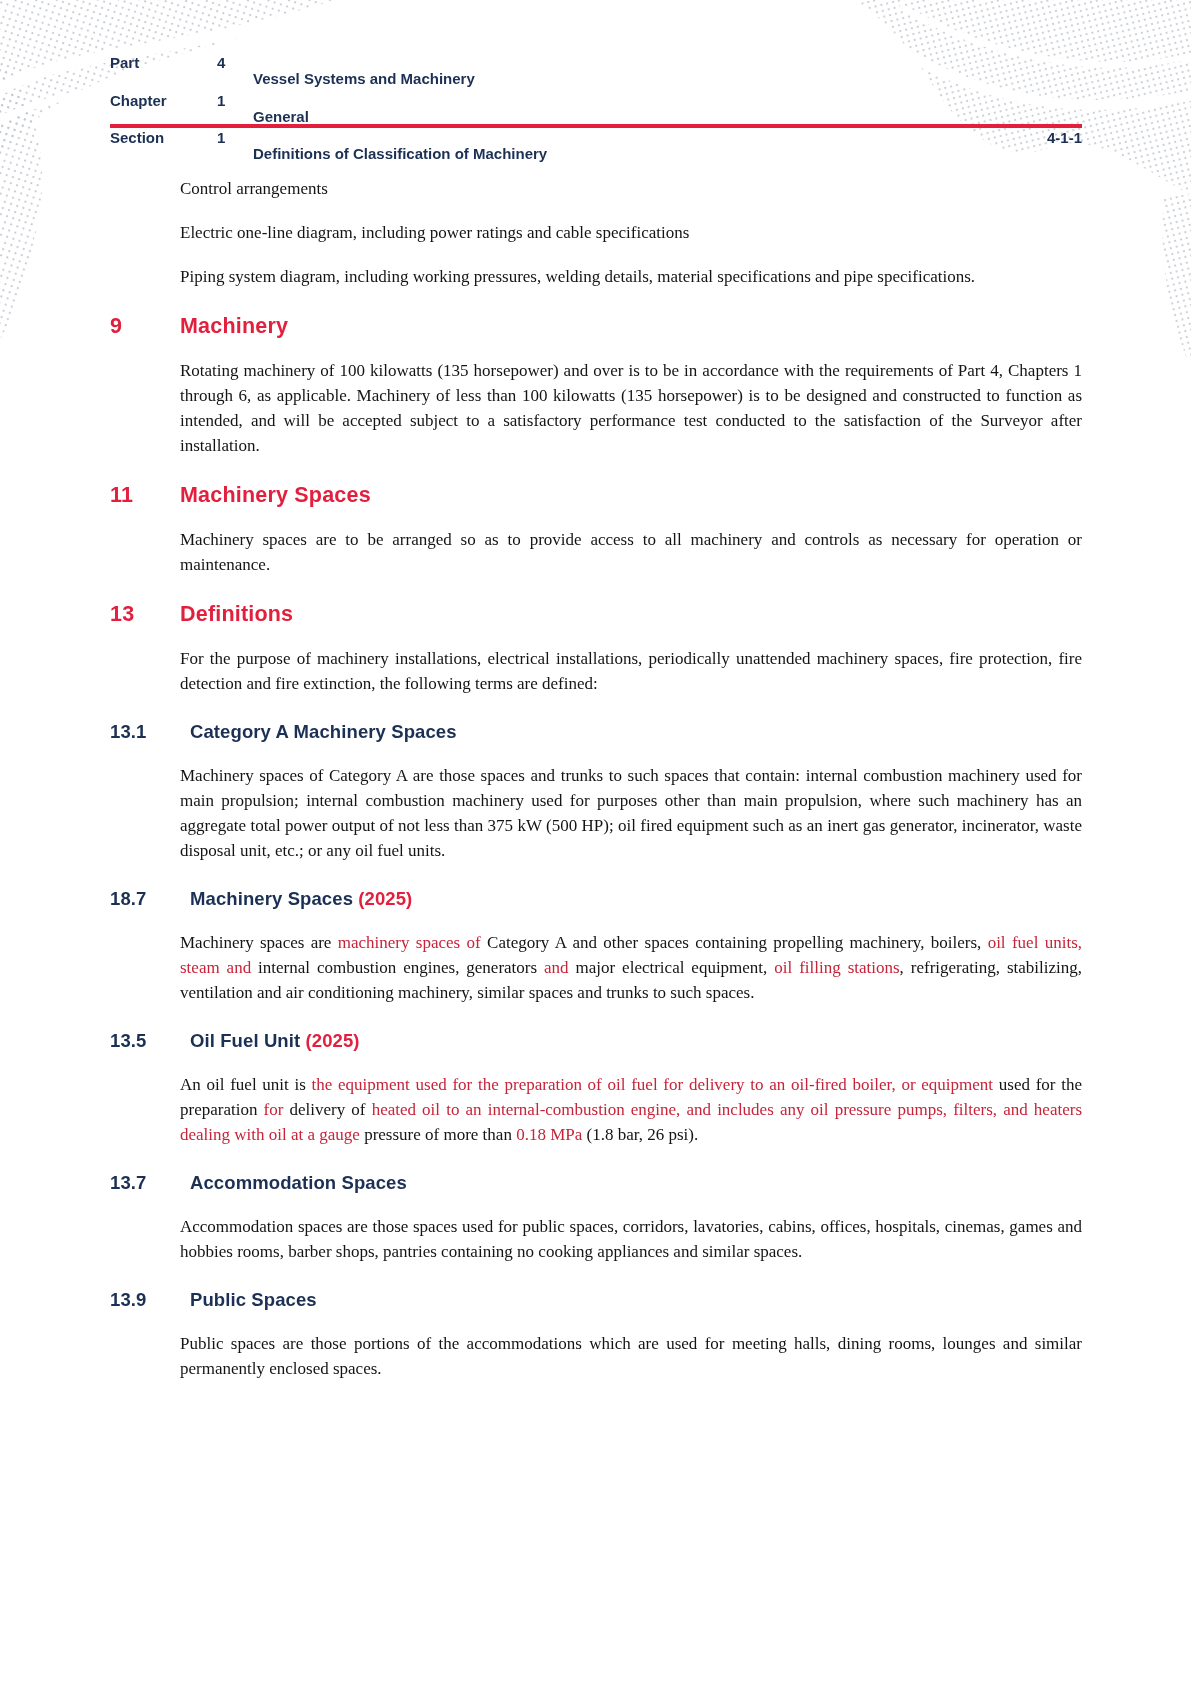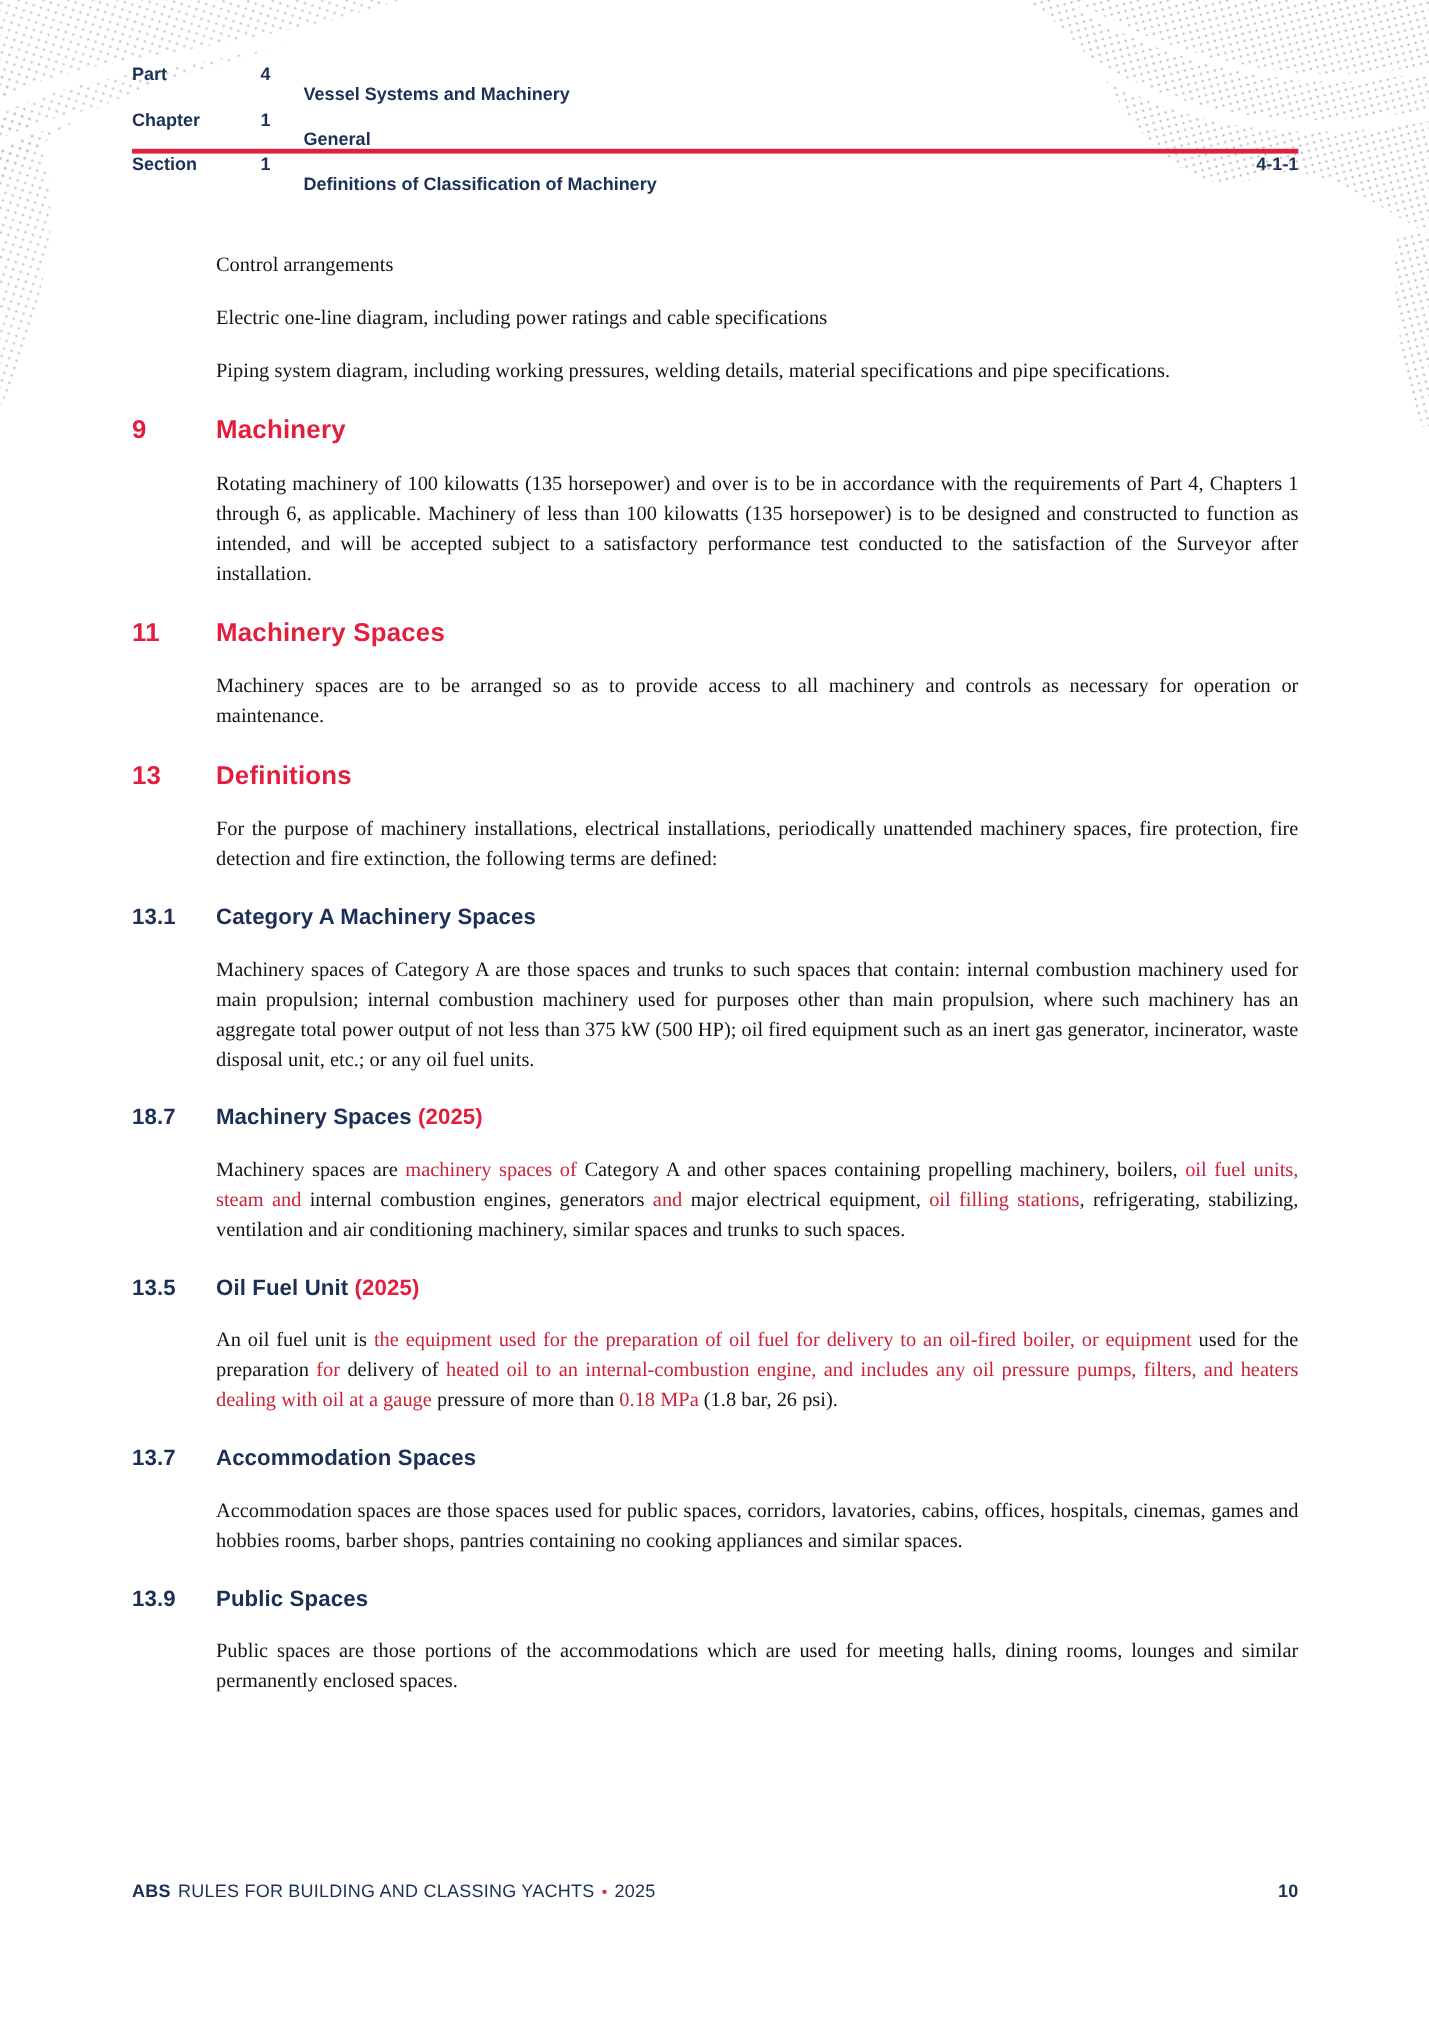--- a/index.html
+++ b/index.html
@@ -22,27 +22,27 @@
     font-family:Liberation Sans, sans-serif;font-weight:bold;font-size:15px;
     line-height:21.5px;color:var(--navy);}
   .hrow{display:flex;}
   .hlabel{width:107px;flex:none;}
   .hnum{width:36px;flex:none;}
   .htitle{flex:1;margin-top:16px;}
   .href{margin-left:auto;flex:none;}
   .rule{position:absolute;top:124px;left:110px;width:972px;height:4px;background:var(--red);}
 
   
-  .content{position:absolute;top:128px;left:110px;width:972px;margin-top:32px;}
+  .content{position:absolute;top:128px;left:110px;width:972px;}
   p.body{margin:19px 0 19px 70px;font-size:17px;line-height:25px;
     text-align:justify;color:var(--ink);}
   p.body.first{margin-top:48px;}
   h1.sec,h2.sub{display:flex;font-family:"Liberation Sans", sans-serif;font-weight:bold;margin:24px 0 14px;}
   h1.sec{font-size:21.5px;line-height:26px;color:var(--red);letter-spacing:.2px;}
-  h2.sub{font-size:18.5px;line-height:24px;color:var(--navy);margin-bottom:9px;letter-spacing:.1px;}
+  h2.sub{font-size:18.5px;line-height:24px;color:var(--navy);margin-bottom:9px;letter-spacing:.1px;gap:10px;}
   .secnum{width:70px;flex:none;}
   .sectitle{flex:1;}
 
   .seg-red{color:var(--inline-red);}
   h1 .seg-red,h2 .seg-red{color:var(--red);}
   .it{}
 
   
   .doc-footer{position:absolute;left:110px;width:972px;top:1568px;
     font-family:"Liberation Sans", sans-serif;font-size:15px;color:var(--navy);
@@ -146,21 +146,14 @@
     </h2>
     <p class="body"><span>Accommodation spaces are those spaces used for public spaces, corridors, lavatories, cabins, offices, hospitals, cinemas, games and hobbies rooms, barber shops, pantries containing no cooking appliances and similar spaces.</span></p>
 
     <h2 class="sub">
       <span class="secnum">13.9</span>
       <span class="sectitle"><span>Public Spaces</span></span>
     </h2>
     <p class="body"><span>Public spaces are those portions of the accommodations which are used for meeting halls, dining rooms, lounges and similar permanently enclosed spaces.</span></p>
   </div>
 
-  <div class="doc-footer">
-    <span class="f-brand">ABS</span>
-    <span class="f-title">RULES FOR BUILDING AND CLASSING YACHTS</span>
-    <span class="f-sep">•</span>
-    <span class="f-year">2025</span>
-    <span class="f-page">10</span>
-  </div>
 
 </div>
 
 </body></html>

